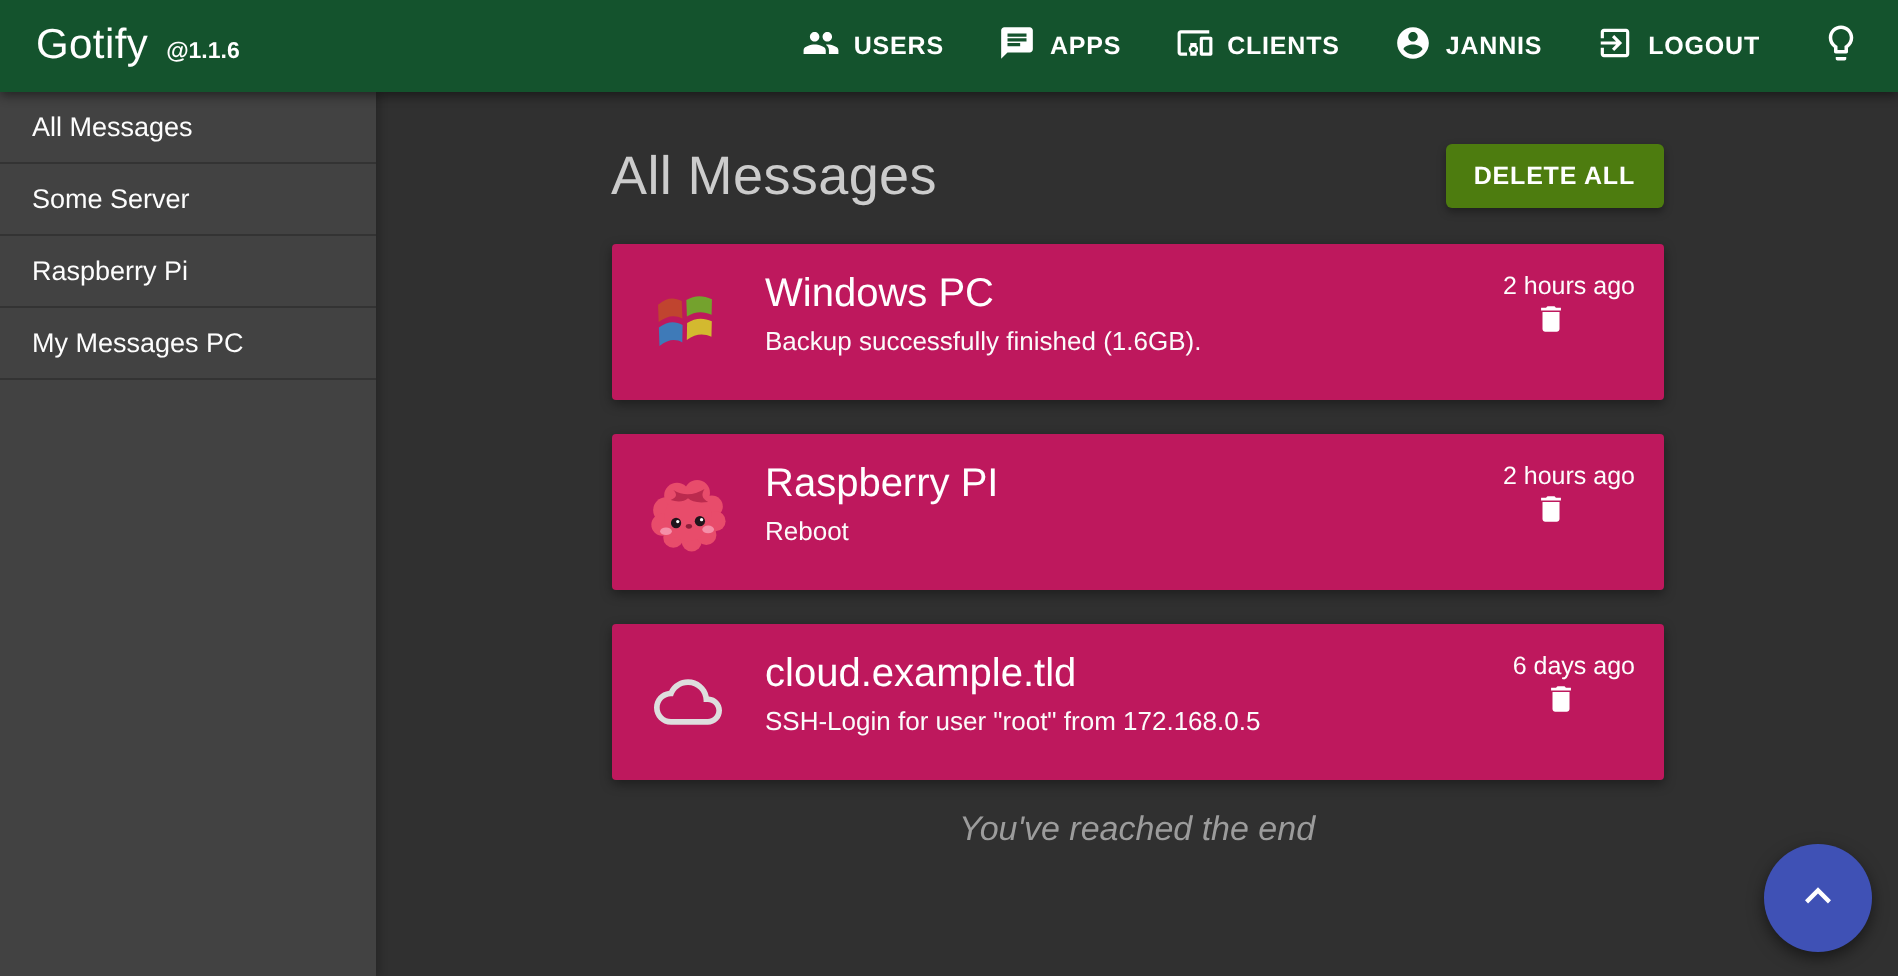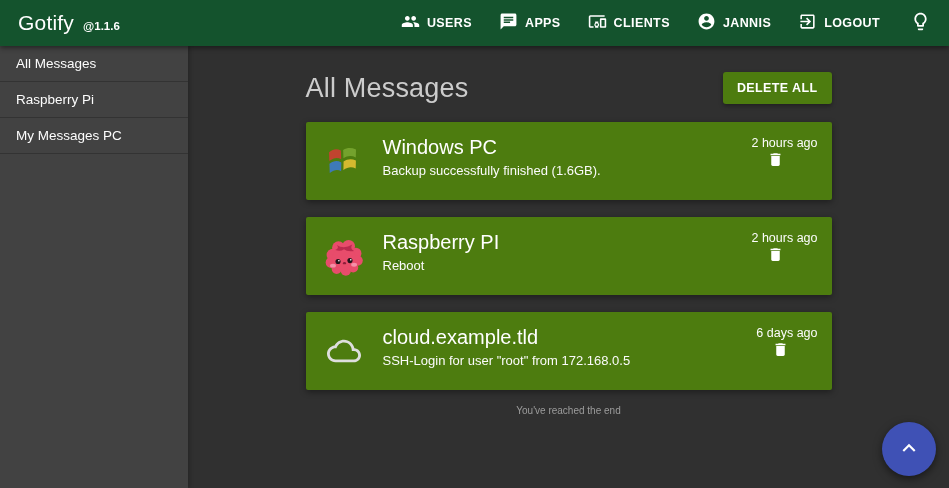--- a/index.html
+++ b/index.html
@@ -64,42 +64,42 @@
   .delete-all-btn {
     background:#4d7c0f; color:#fff; border:none; border-radius:3px;
     font-size:12.5px; font-weight:700; letter-spacing:.4px;
     padding:9px 14px; cursor:pointer;
     font-family:"Liberation Sans", sans-serif;
     box-shadow:0 2px 4px rgba(0,0,0,.35);
   }
 
   
   .card {
-    background:#4d7c0f; border-radius:2px;
+    background:#be185d; border-radius:2px;
     box-shadow:0 2px 6px rgba(0,0,0,.4);
     height:78px; margin-bottom:17px;
     display:flex; align-items:flex-start;
     padding:0 14px 0 16px;
   }
   .card-icon {
     width:44px; height:44px; flex-shrink:0;
     align-self:center; margin-right:17px;
     display:flex; align-items:center; justify-content:center;
   }
   .card-icon svg { width:44px; height:44px; }
   .card-icon.cloud svg { width:42px; height:34px; }
   .card-text { flex:1; padding-top:13px; min-width:0; }
   .card-title { font-size:20px; font-weight:400; color:#ffffff; line-height:1.2; margin-bottom:4px; }
   .card-body { font-size:13px; color:#fbfbfb; line-height:1.25; }
   .card-right { display:flex; align-items:flex-start; padding-top:14px;flex-direction:column; }
   .card-time { font-size:12.5px; color:#fdfdfd; font-weight:400; white-space:nowrap; }
   .trash-btn { background:none; border:none; cursor:pointer; margin-left:16px; padding:0; }
   .trash-btn svg { width:17px; height:19px; fill:#fff; }
 
-  .end-text { text-align:center; font-size:10px; color:#9c9c9c; margin-top:-2px; }
+  .end-text { text-align:center; font-size:17px; color:#9c9c9c; margin-top:-2px;font-style:italic; }
 
   
   .fab {
     position:absolute; right:13px; bottom:12px;
     width:54px; height:54px; border-radius:50%;
     background:#3f51b5; border:none; cursor:pointer;
     box-shadow:0 3px 8px rgba(0,0,0,.5);
     display:flex; align-items:center; justify-content:center;
   }
   .fab svg { width:26px; height:26px; fill:#fff; }
@@ -149,20 +149,23 @@
           <path d="M9 21c0 .55.45 1 1 1h4c.55 0 1-.45 1-1v-1H9v1zm3-19C8.14 2 5 5.14 5 9c0 2.38 1.19 4.47 3 5.74V17c0 .55.45 1 1 1h6c.55 0 1-.45 1-1v-2.26c1.81-1.27 3-3.36 3-5.74 0-3.86-3.14-7-7-7zm2.85 11.1l-.85.6V16h-4v-2.3l-.85-.6C7.8 12.16 7 10.63 7 9c0-2.76 2.24-5 5-5s5 2.24 5 5c0 1.63-.8 3.16-2.15 4.1z"></path>
         </svg></span>
   </button>
 </header>
 
 <div class="layout">
 
   <aside class="sidebar">
     <div class="side-item">
       <span>All Messages</span>
+    </div>
+    <div class="side-item">
+      <span>Some Server</span>
     </div>
     <div class="side-item">
       <span>Raspberry Pi</span>
     </div>
     <div class="side-item">
       <span>My Messages PC</span>
     </div>
   </aside>
 
   <main class="main">

